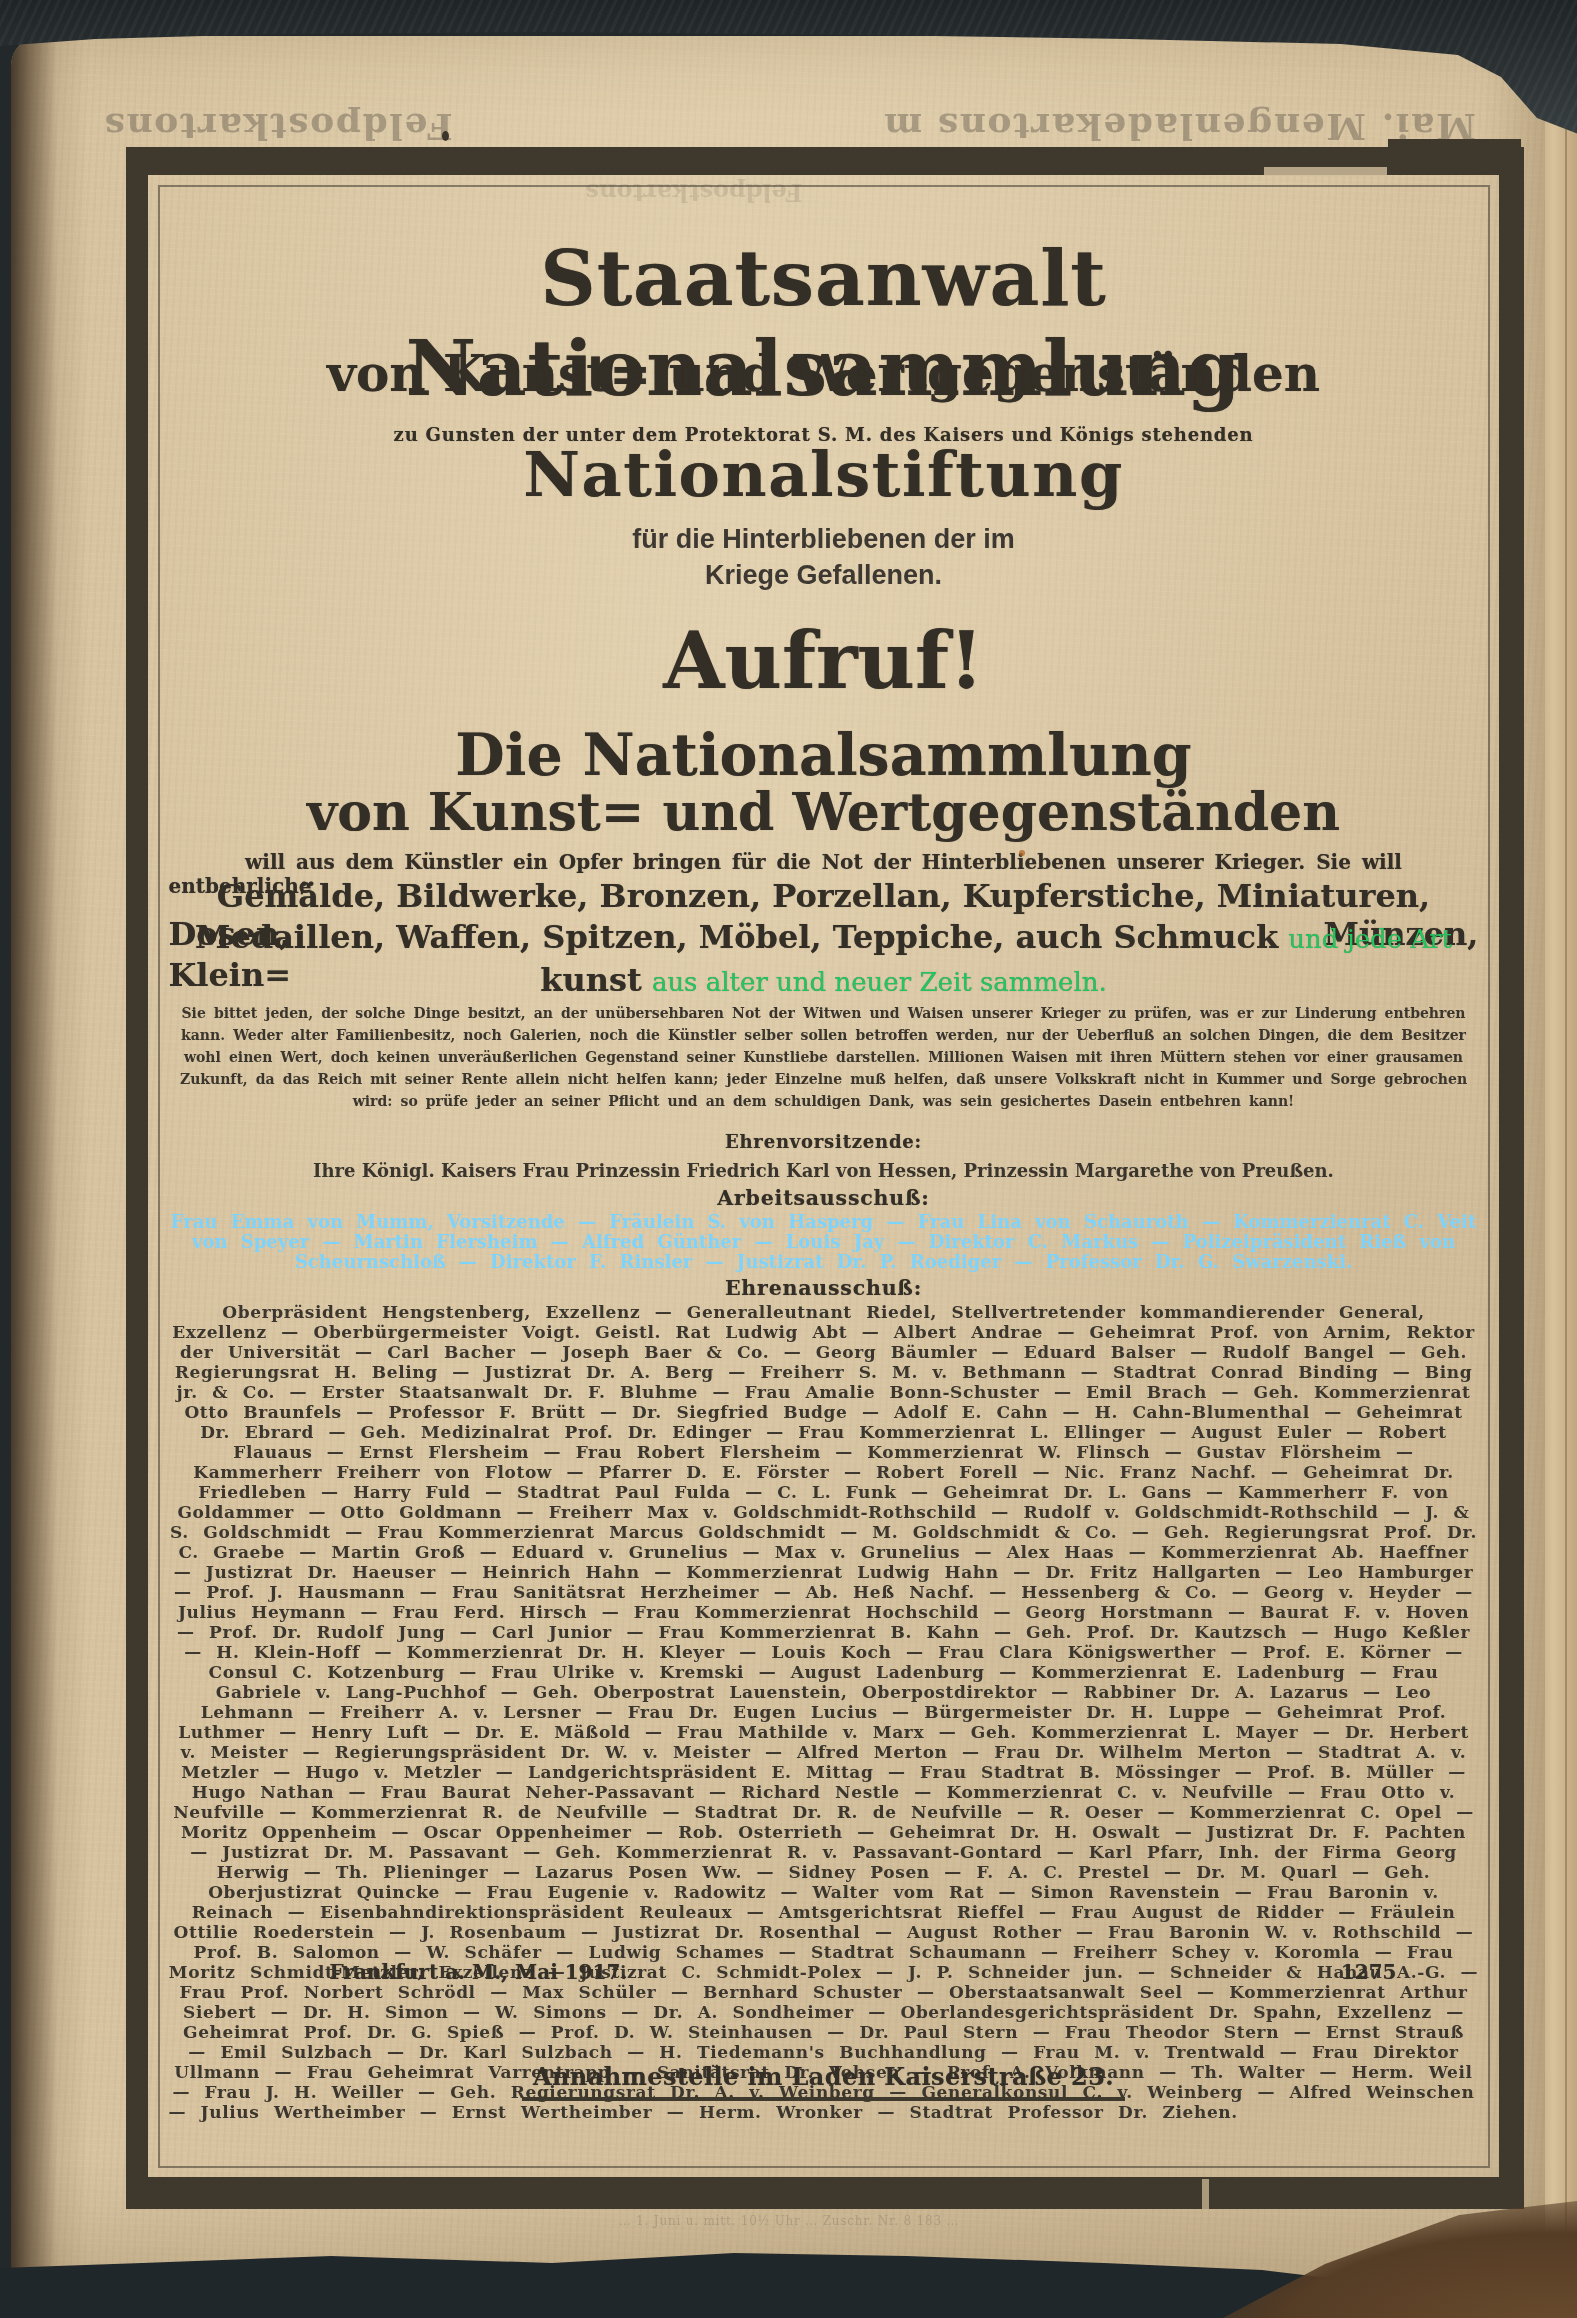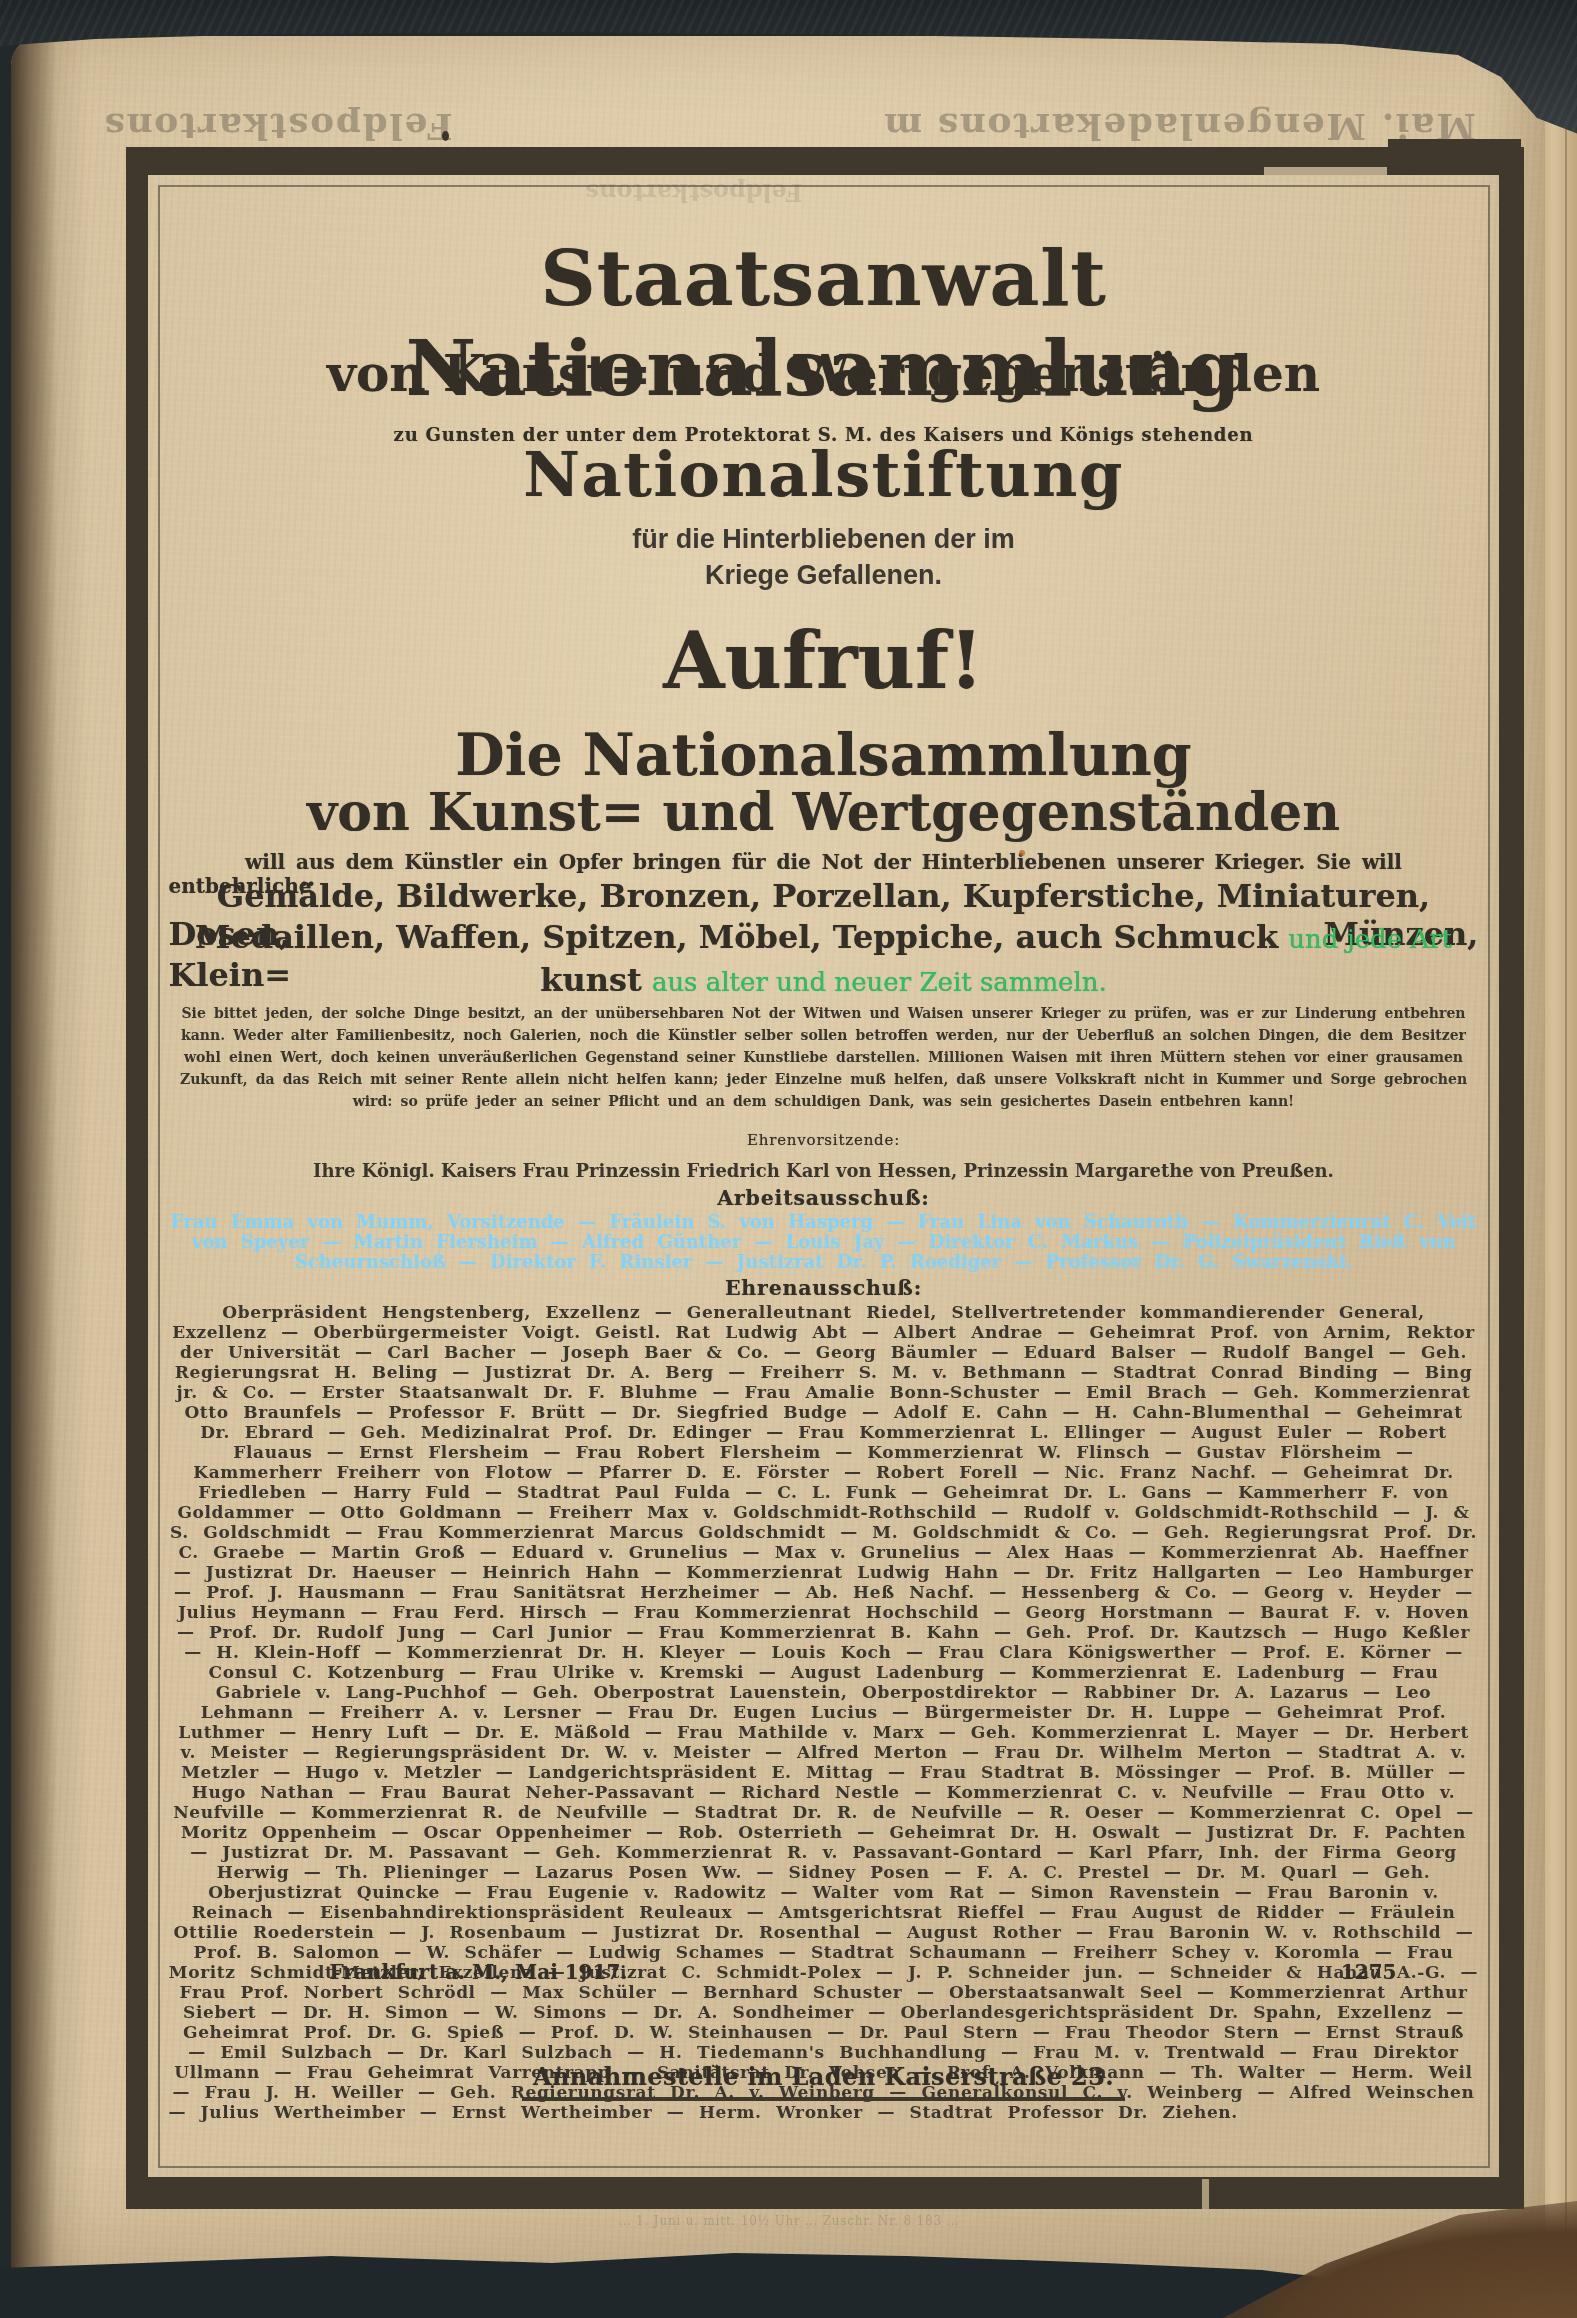--- a/index.html
+++ b/index.html
@@ -69,21 +69,21 @@
   .t-auf  {top:439px; font-size:79px;font-weight:bold;}
   .t-call1{top:546px; font-size:57px; font-weight:bold;}
   .t-call2{top:606px; font-size:52px; font-weight:bold;}
   .t-intro{top:675px; font-size:20px; font-weight:bold;text-align:justify;text-align-last:justify;word-spacing:4px;}
   .t-it1  {top:702px; font-size:32px; font-weight:bold;text-align:justify;text-align-last:justify;}
   .t-it2  {top:743px; font-size:32px; text-align:justify;text-align-last:justify;}
   .t-it3  {top:786px; font-size:32px;}
   .t-it2 b,.t-it3 b{font-weight:bold;}
   .t-it2 .mid,.t-it3 .mid{font-size:26px;font-weight:normal;color:#22c55e;}
   .t-par  {top:827px;font-size:14px;font-weight:bold;line-height:22px;text-align:justify;text-align-last:center;word-spacing:3.2px;color:#3a352d;}
-  .t-h1   {top:956px;font-size:15px;font-weight:normal;letter-spacing:0.8px;}
+  .t-h1   {top:956px;font-size:18px;font-weight:bold;letter-spacing:0.8px;}
   .t-royal{top:985px;font-size:18px;font-weight:bold;color:#3a352d;}
   .t-h2   {top:1011px;font-size:20.5px;font-weight:bold;letter-spacing:0.8px;}
   .t-work {top:1037px;font-size:18px;font-weight:bold;line-height:20px;text-align:justify;text-align-last:center;word-spacing:7px;color:#7dd3fc;}
   .t-h3   {top:1101px;font-size:20.5px;font-weight:bold;letter-spacing:0.8px;}
   .t-members{top:1127px;font-size:17px;font-weight:bold;line-height:20px;letter-spacing:0.6px;
     text-align:justify;text-align-last:left;word-spacing:8px;color:#3b362e;}
   .t-foot {top:1785px;font-size:20px;font-weight:bold;display:flex;justify-content:space-between;
     padding:0 82px 0 161px;box-sizing:border-box;}
   .n-box  {top:1815px;left:77px;width:1179px;height:63px;position:absolute;
     border:3.2px solid #3e382d;box-sizing:border-box;background:rgba(0,0,0,0);}

